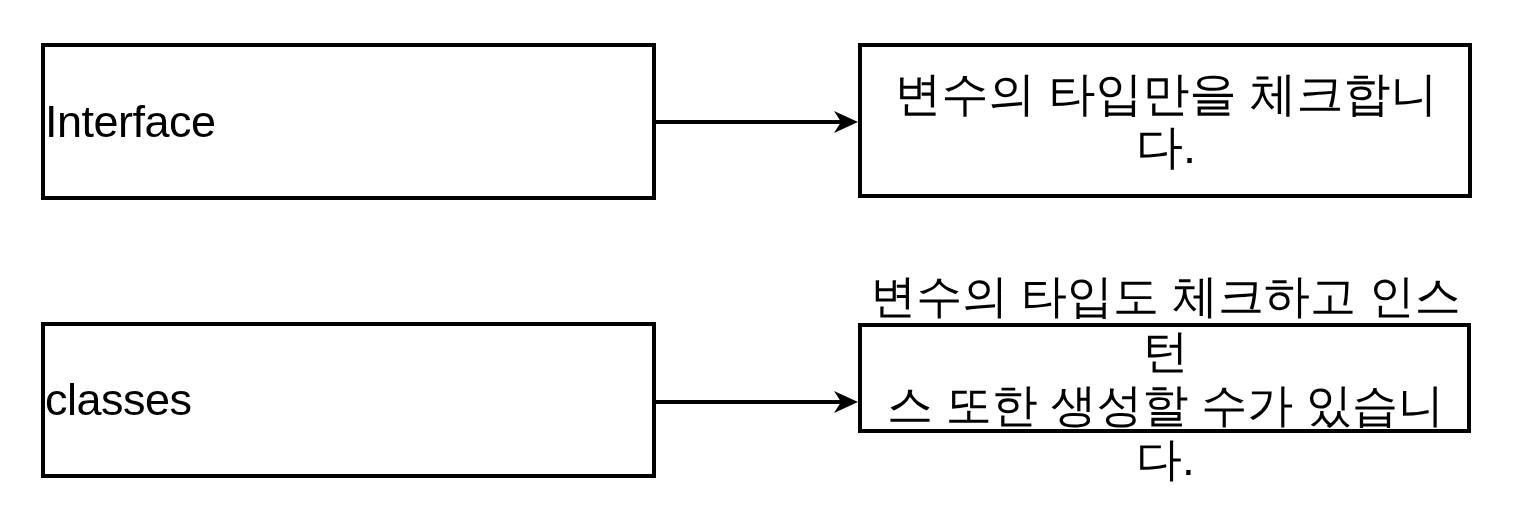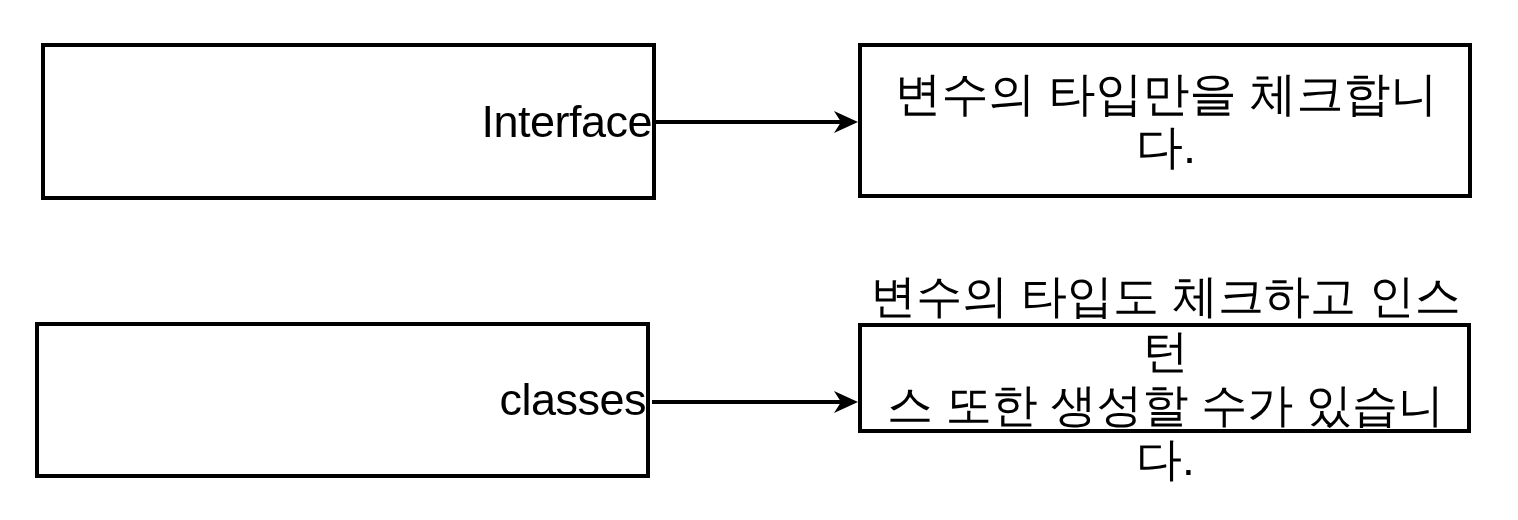--- a/index.html
+++ b/index.html
@@ -22,22 +22,21 @@
   .node-box {
     position: absolute;
     box-sizing: border-box;
     border: 4px solid #000000;
     background: #ffffff;
   }
   
   .node-box.center {
     display: flex;
     align-items: center;
-    justify-content: flex-end;
-    padding-left: 39px;
+    justify-content: flex-start;
   }
   .node-label-latin {
     font-size: 45px;
     line-height: 1.1;
     letter-spacing: -0.5px;
     white-space: nowrap;
     color: #000000;
   }
   
   .node-box.text-left {
@@ -54,21 +53,21 @@
     text-align: center;
   }
   .node-label-ko.two-line {
     font-size: 46px;
     line-height: 1.18;
   }
 
   
   #box-interface      { left: 41px;  top: 43px;  width: 615px; height: 157px; }
   #box-interface-desc { left: 858px; top: 43px;  width: 614px; height: 155px; }
-  #box-classes        { left: 35px;  top: 322px; width: 615px; height: 156px; }
+  #box-classes        { left: 41px;  top: 322px; width: 615px; height: 156px; }
   #box-classes-desc   { left: 858px; top: 323px; width: 613px; height: 110px; }
 
   
   .arrow {
     position: absolute;
     height: 30px;
   }
   .arrow svg { display: block; }
   #arrow-interface { left: 652px; top: 107px;  width: 210px; }
   #arrow-classes   { left: 652px; top: 387px;  width: 210px; }

